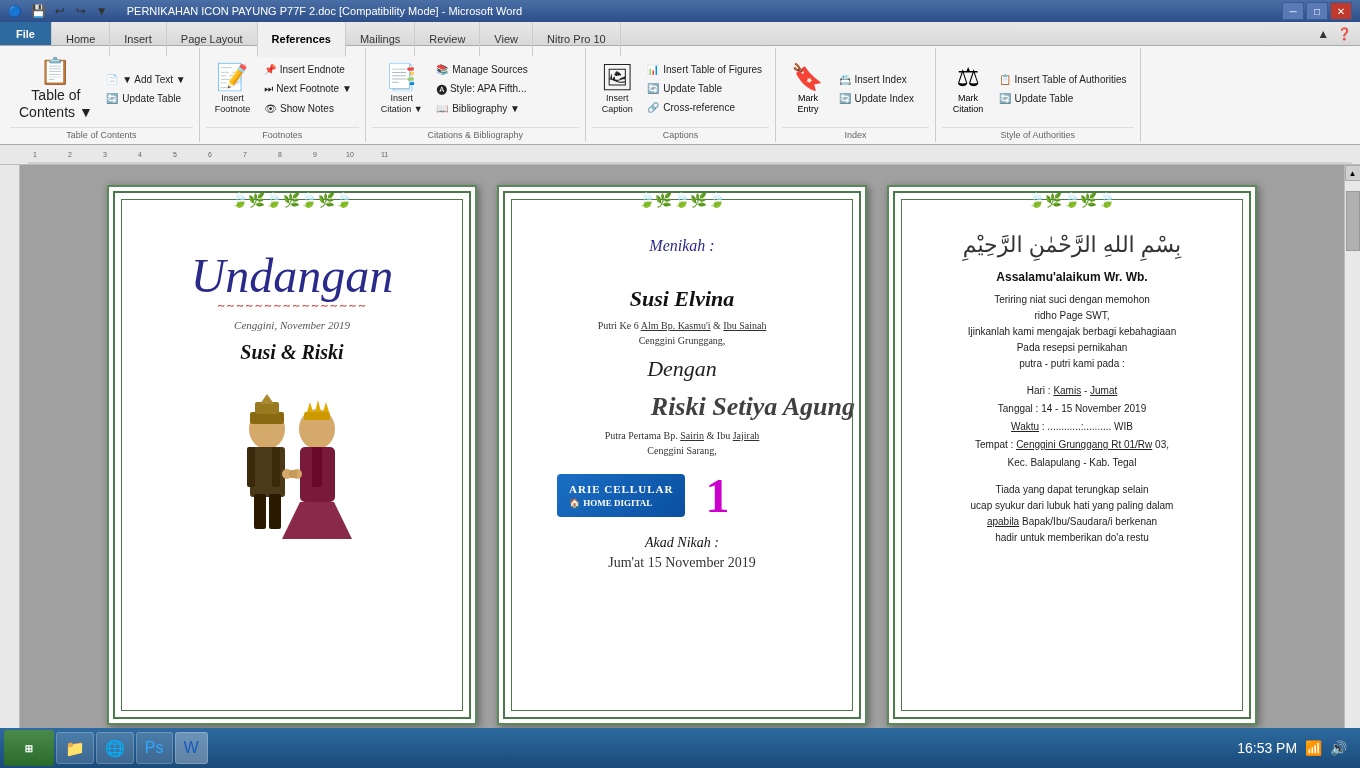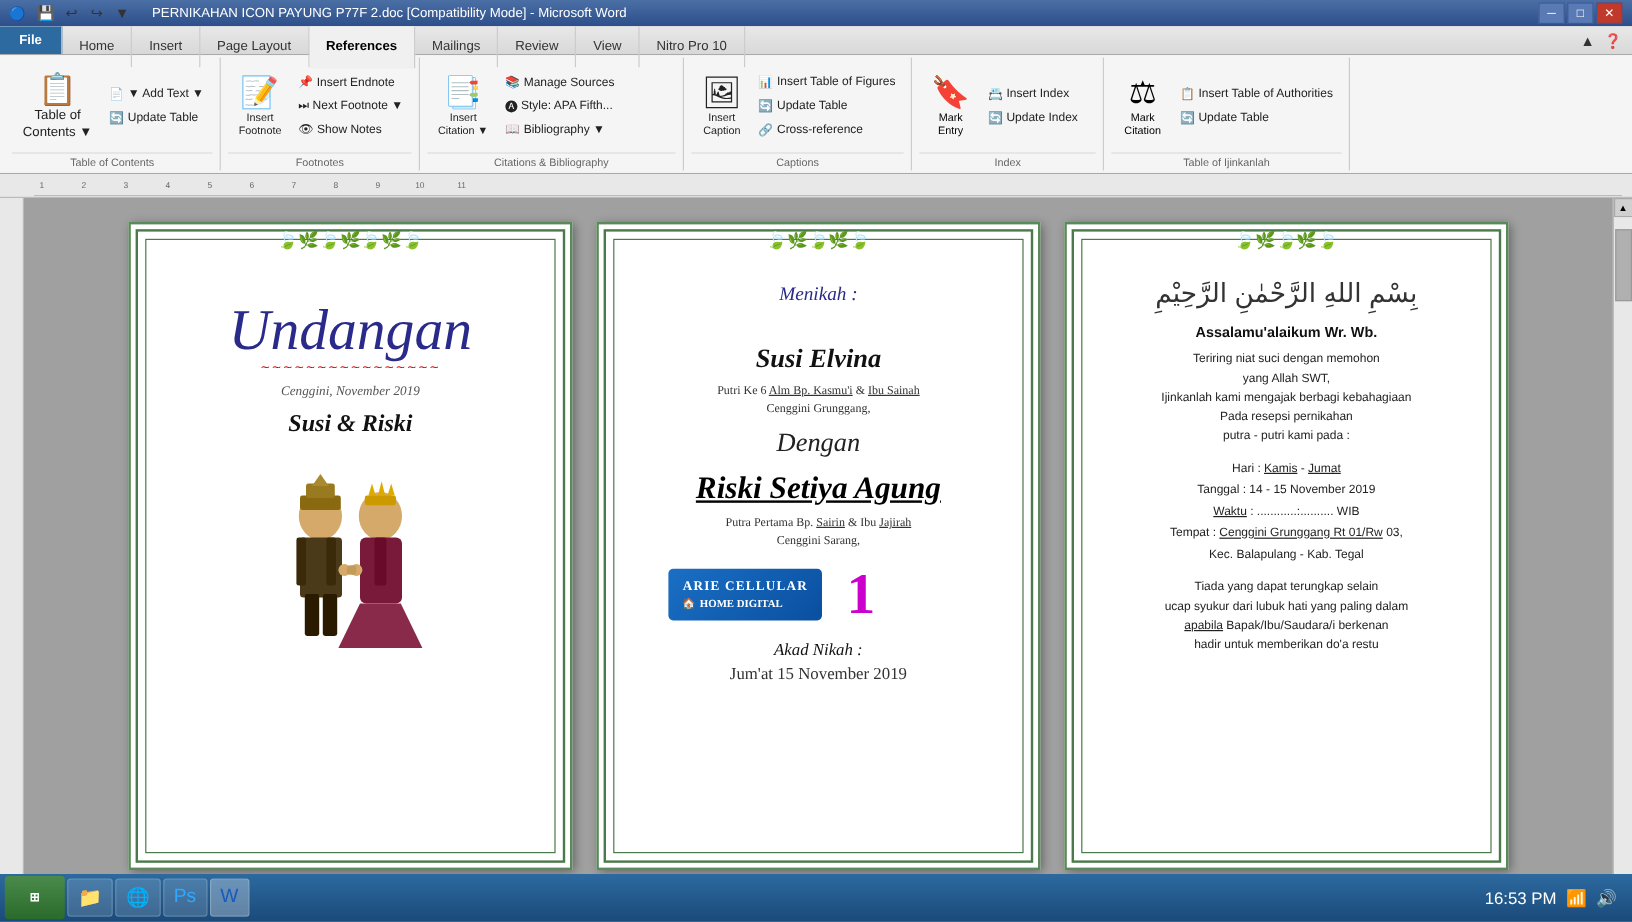--- a/index.html
+++ b/index.html
@@ -239,24 +239,23 @@
       text-align: center;
       color: #222;
       margin: 10px 0;
       font-style: italic;
     }
     .page2-groom {
       font-family: 'Brush Script MT', cursive;
       font-size: 26px;
       font-weight: bold;
       font-style: italic;
-      text-align: center;
-      color: #000000;
+      text-align: right;
+      color: #404040;
       margin: 8px 0;
-      text-decoration: underline;
     }
     .page2-akad {
       font-family: Georgia, serif;
       font-style: italic;
       font-size: 14px;
       text-align: center;
       color: #111;
       margin-top: 10px;
     }
     .page2-date {
@@ -482,21 +481,21 @@
       <span style="font-size:12px;cursor:pointer;color:#333;margin-left:8px;">❓</span>
     </div>
   </div>
 
   <div class="ribbon-content">
 
     <div class="ribbon-group toc-group">
       <div class="ribbon-buttons">
         <div class="ribbon-btn-large">
           <div style="font-size:26px;">📋</div>
-          <div style="font-size:11px;line-height:1.2;">Table of<br>Contents ▼</div>
+          <div style="font-size:14px;line-height:1.2;">Table of<br>Contents ▼</div>
         </div>
         <div style="display:flex;flex-direction:column;gap:2px;justify-content:center;">
           <div class="ribbon-btn-small">
             <span>📄</span>
             <span>▼ Add Text ▼</span>
           </div>
           <div class="ribbon-btn-small">
             <span>🔄</span>
             <span>Update Table</span>
           </div>
@@ -607,21 +606,21 @@
           <div class="ribbon-btn-small">
             <span>📋</span>
             <span>Insert Table of Authorities</span>
           </div>
           <div class="ribbon-btn-small">
             <span>🔄</span>
             <span>Update Table</span>
           </div>
         </div>
       </div>
-      <div class="ribbon-group-title">Table of Ijinkanlah</div>
+      <div class="ribbon-group-title">Style of Authorities</div>
     </div>
 
   </div>
 </div>
 
 <div class="ruler">
   <div style="width:20px;"></div>
   <div class="ruler-inner">
     <svg width="100%" height="20">
       <line x1="0" y1="18" x2="100%" y2="18" stroke="#bbb" stroke-width="1"></line>
@@ -729,21 +728,21 @@
 
     <div class="page" style="font-family: Arial, sans-serif; position:relative;">
       <div class="green-border-outer"></div>
       <div class="green-border-inner"></div>
       <div class="decoration-leaves">🍃🌿🍃🌿🍃</div>
 
       <div class="page3-arabic" style="margin-top:35px;">بِسْمِ اللهِ الرَّحْمٰنِ الرَّحِيْمِ</div>
       <div class="page3-salam" style="font-size:12px;text-align:center;margin:12px 0 8px;font-weight:bold;color:#111;">Assalamu'alaikum Wr. Wb.</div>
       <div class="page3-body">
         <div>Teriring niat suci dengan memohon</div>
-        <div>yang Allah SWT,</div>
+        <div>ridho Page SWT,</div>
         <div>Ijinkanlah kami mengajak berbagi kebahagiaan</div>
         <div>Pada resepsi pernikahan</div>
         <div>putra - putri kami pada :</div>
       </div>
       <div class="page3-detail" style="font-size:10px;text-align:center;line-height:1.8;margin-top:10px;color:#222;">
         <div>Hari : <span class="underline">Kamis</span> - <span class="underline">Jumat</span></div>
         <div>Tanggal : 14 - 15 November 2019</div>
         <div><span class="underline">Waktu</span> : ............:.......... WIB</div>
         <div>Tempat : <span class="underline">Cenggini Grunggang Rt 01/Rw</span> 03,</div>
         <div>Kec. Balapulang - Kab. Tegal</div>

